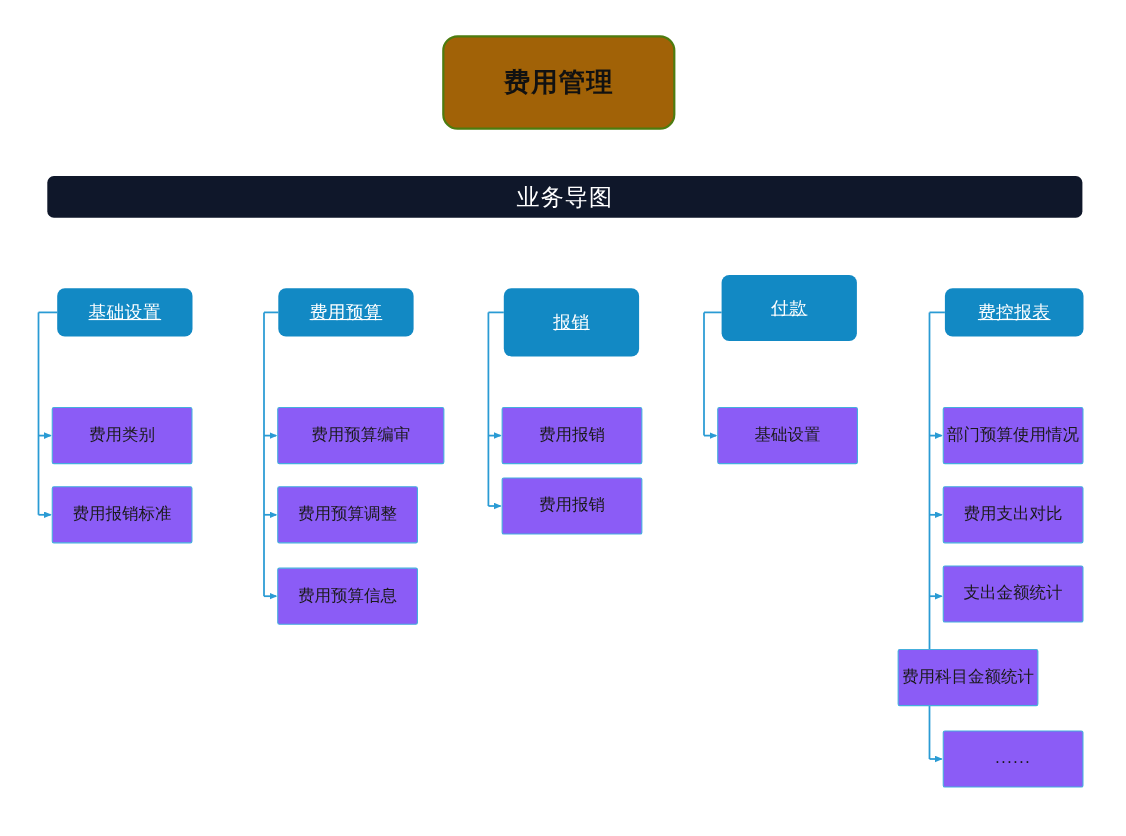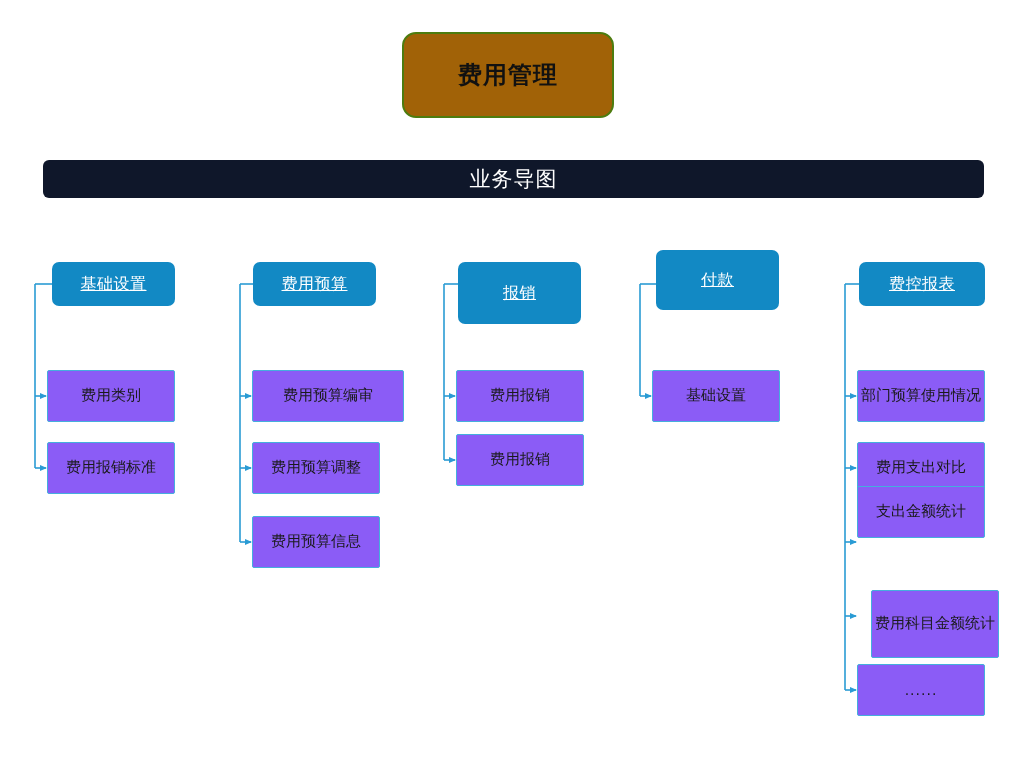--- a/index.html
+++ b/index.html
@@ -188,23 +188,23 @@
       </div>
       <div class="node node-header" style="left: 859px; top: 262px; width: 126px; height: 44px;">
         <span>费控报表</span>
       </div>
       <div class="node node-child" style="left: 857px; top: 370px; width: 128px; height: 52px;">
         <span>部门预算使用情况</span>
       </div>
       <div class="node node-child" style="left: 857px; top: 442px; width: 128px; height: 52px;">
         <span>费用支出对比</span>
       </div>
-      <div class="node node-child" style="left: 857px; top: 486px; width: 128px; height: 52px;">
+      <div class="node node-child" style="left: 857px; top: 514px; width: 128px; height: 52px;">
         <span>支出金额统计</span>
       </div>
-      <div class="node node-child" style="left: 871px; top: 590px; width: 128px; height: 68px;">
+      <div class="node node-child" style="left: 816px; top: 590px; width: 128px; height: 52px;">
         <span>费用科目金额统计</span>
       </div>
       <div class="node node-child is-ellipsis" style="left: 857px; top: 664px; width: 128px; height: 52px;">
         <span>......</span>
       </div>
     </div>
 </div>
 
 </body></html>

